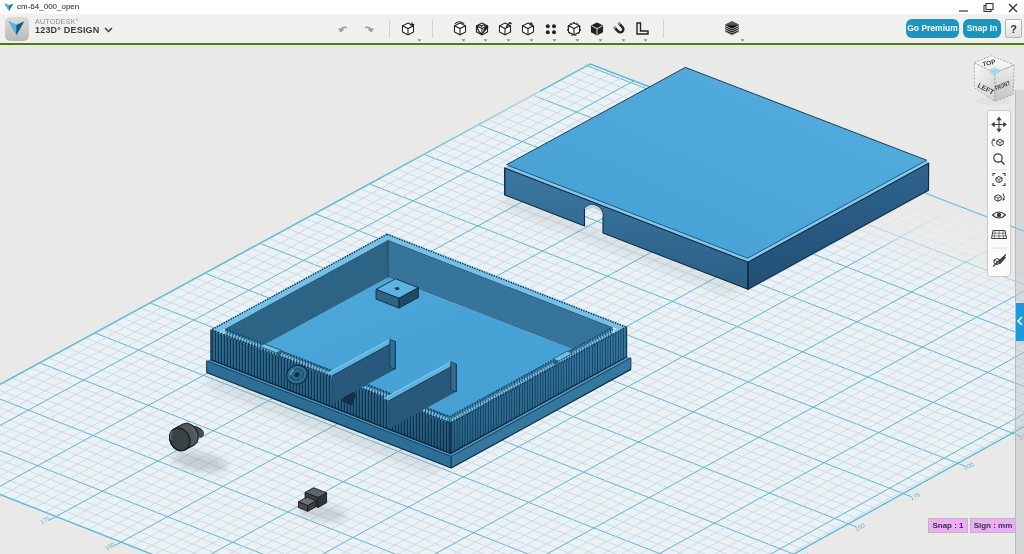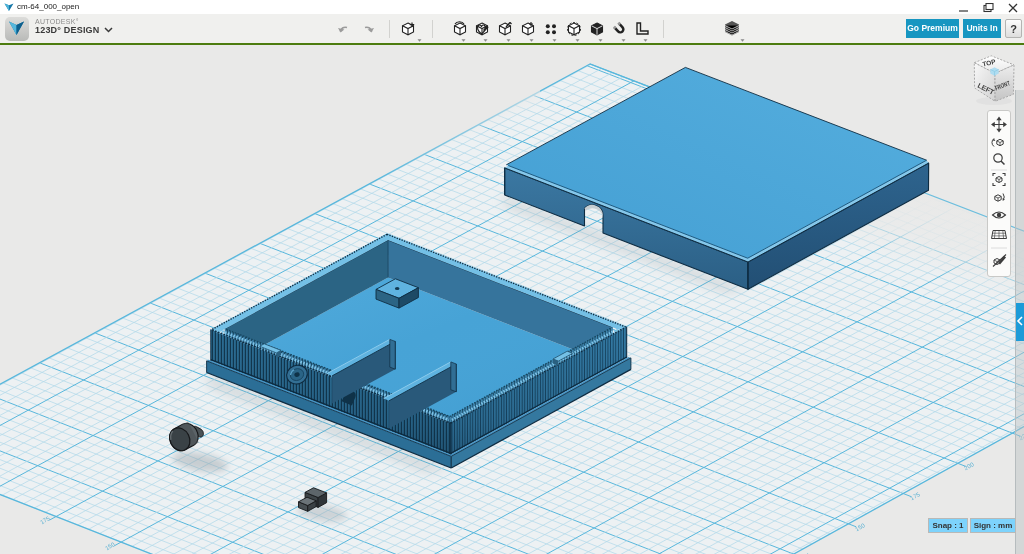--- a/index.html
+++ b/index.html
@@ -7,29 +7,29 @@
 .tbtext { position:absolute; left:17px; top:2px; font-size:8px; color:#1a1a1a; }
 .winbtns { position:absolute; right:5px; top:1px; }
 #toolbar { position:absolute; left:0; top:14px; width:1024px; height:31px; background:#f0f0ee; border-bottom:2px solid #4d7c0f; }
 #logotile { position:absolute; left:5px; top:3px; width:24px; height:24px; border-radius:5px;
   background:linear-gradient(180deg,#dcdcda,#b9bab8); }
 #brand { position:absolute; left:35px; top:4px; }
 #brand .b1 { font-size:7px; color:#8b8b8b; letter-spacing:0.3px; }
 #brand .b2 { font-size:9px; color:#3a3a3a; font-weight:bold; letter-spacing:0.2px; }
 .vsep { position:absolute; top:6px; width:1px; height:18px; background:#d2d2cf; }
 .bluebtn { position:absolute; top:5px; height:19px; background:#1796c1; color:#fff; font-size:8.5px;
-  font-weight:bold; text-align:center; line-height:19px; border-radius:0; white-space:nowrap; overflow:hidden; }
+  font-weight:bold; text-align:center; line-height:19px; border-radius:6px; white-space:nowrap; overflow:hidden; }
 #helpbtn { position:absolute; left:1005px; top:5px; width:17px; height:19px; background:linear-gradient(180deg,#fcfcfc,#dededd);
   border:1px solid #b4b4b2; border-radius:2px; color:#333; font-weight:bold; font-size:11px; text-align:center; line-height:18px; }
 #canvas { position:absolute; left:0; top:45px; width:1024px; height:509px; background:#e9e9e8; overflow:hidden; }
 #rtools { position:absolute; left:987px; top:110px; width:24px; height:167px; background:#fbfbfa;
   border:1px solid #c9c9c7; border-radius:3px; }
 #rtoolsvg { position:absolute; left:986px; top:110px; }
 #viewcube { position:absolute; left:966px; top:49px; }
-.statbox { position:absolute; top:518px; height:15px; background:#7dd3fc; border:1px solid #b9b9b7;
+.statbox { position:absolute; top:518px; height:15px; background:#f0abfc; border:1px solid #b9b9b7;
   font-size:8px; color:#333; text-align:center; line-height:14px; font-weight:bold; white-space:nowrap; }
 #redge { position:absolute; left:1015px; top:45px; width:9px; height:509px; background:rgba(187,193,196,0.45); border-left:1px solid #b6bcbe; }
 #rhandle { position:absolute; left:1016px; top:258px; width:8px; height:38px; background:#1c9bd8; }
 </style></head>
 <body>
 <div id="page">
 
 <div id="titlebar">
   <svg width="10" height="9" viewBox="0 0 11 10" style="position:absolute;left:4px;top:3px">
     <path d="M0.5 0.5 L5.5 9 L10.5 0.5 L5.5 2.6 Z" fill="#1577a8"></path>
@@ -134,21 +134,21 @@
 <svg style="position:absolute;left:634px;top:7px" width="16" height="16" viewBox="0 0 16 16">
         <path d="M3 2 L3 13 L14 13 L14 10 L6.5 10 L6.5 2 Z" fill="none" stroke="#222" stroke-width="1.4"></path>
       </svg>
 <svg style="position:absolute;left:723px;top:6px" width="18" height="17" viewBox="0 0 18 17">
       <path d="M9 1 L16 4.5 L16 12 L9 15.5 L2 12 L2 4.5 Z" fill="#555"></path>
       <g stroke="#ddd" stroke-width="0.8">
           <path d="M2 5.5 L9 9 L16 5.5 M2 7.5 L9 11 L16 7.5 M2 9.5 L9 13 L16 9.5 M2 11.5 L9 15 L16 11.5"></path>
         </g>
     </svg>
 <div class="bluebtn" style="left:906px;width:53px">Go Premium</div>
-<div class="bluebtn" style="left:963px;width:38px">Units In</div>
+<div class="bluebtn" style="left:963px;width:38px">Snap In</div>
 <div id="helpbtn">?</div>
 <svg style="position:absolute;left:417px;top:25px" width="5" height="3" viewBox="0 0 5 3">
         <path d="M0.5 0.3 L4.5 0.3 L2.5 2.7 Z" fill="#8a8a8a"></path>
       </svg>
 <svg style="position:absolute;left:461px;top:25px" width="5" height="3" viewBox="0 0 5 3">
         <path d="M0.5 0.3 L4.5 0.3 L2.5 2.7 Z" fill="#8a8a8a"></path>
       </svg>
 <svg style="position:absolute;left:483px;top:25px" width="5" height="3" viewBox="0 0 5 3">
         <path d="M0.5 0.3 L4.5 0.3 L2.5 2.7 Z" fill="#8a8a8a"></path>
       </svg>

